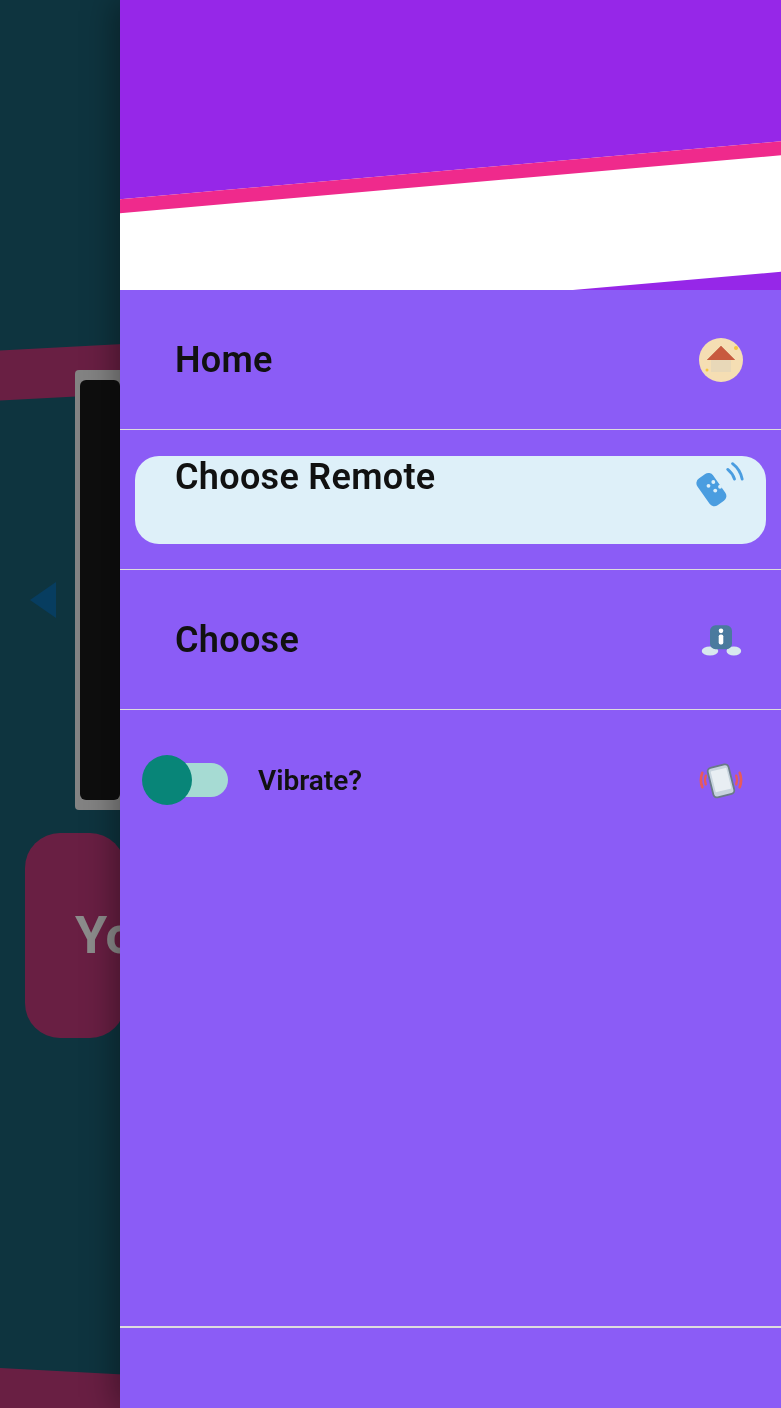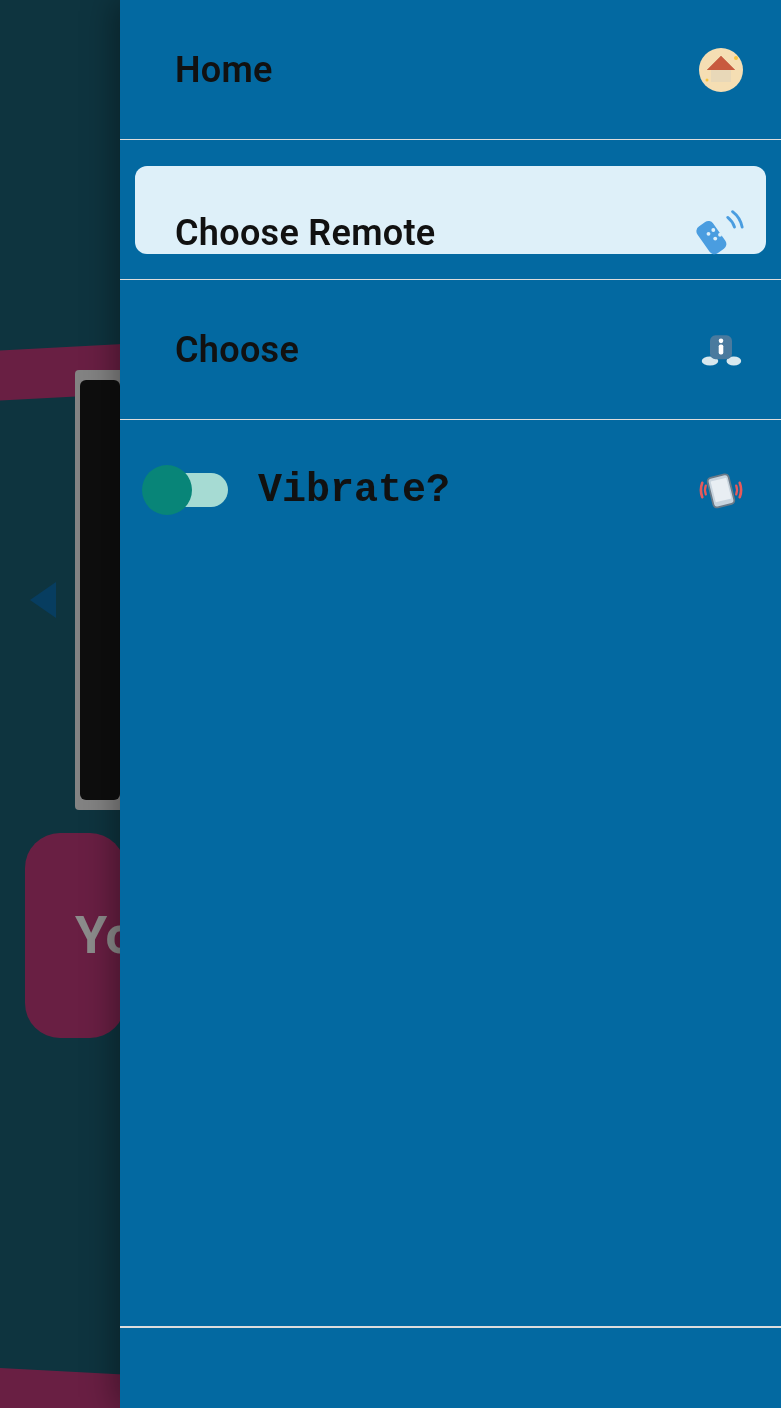--- a/index.html
+++ b/index.html
@@ -85,24 +85,24 @@
     background: rgba(0,0,0,0.45);
   }
 
   
   .drawer {
     position: absolute;
     top: 0;
     left: 120px;
     right: 0;
     bottom: 0;
-    background: #0369a1;
+    background: #8b5cf6;
     box-shadow: -6px 0 30px rgba(0,0,0,0.35);
     display: flex;
-    flex-direction: row;
+    flex-direction: column;
   }
   .drawer-header {
     position: relative;
     height: 290px;
     overflow: hidden;
   }
   .drawer-header-purple {
     position: absolute;
     inset: 0;
     background: #9627e8;
@@ -131,28 +131,28 @@
     padding: 0 35px 0 55px;
     border-bottom: 1px solid #ddd;
     cursor: pointer;
   }
   .menu-item.selected-wrap {
     padding: 0;
     border-bottom: 1px solid #ddd;
   }
   .menu-item-inner {
     display: flex;
-    align-items: flex-end;
+    align-items: flex-start;
     justify-content: space-between;
     width: calc(100% - 30px);
     height: 88px;
     margin: 0 15px;
     padding: 0 20px 0 40px;
     background: #def0f9;
-    border-radius: 12px;
+    border-radius: 24px;
   }
   .menu-label {
     font-size: 36px;
     font-weight: 600;
     color: #111;
     letter-spacing: 0.3px;
   }
   .menu-icon {
     width: 50px;
     height: 50px;
@@ -167,24 +167,23 @@
     justify-content: space-between;
     height: 140px;
     padding: 0 35px 0 30px;
   }
   .vibrate-left {
     display: flex;
     align-items: center;
     gap: 30px;
   }
   .vibrate-label {
-    font-size: 40px;
+    font-size: 28px;
     font-weight: 600;
     color: #111;
-    font-family: Liberation Mono, monospace;
   }
 
   
   .toggle {
     position: relative;
     width: 78px;
     height: 34px;
     border-radius: 20px;
     background: #a6dbd3;
     cursor: pointer;

